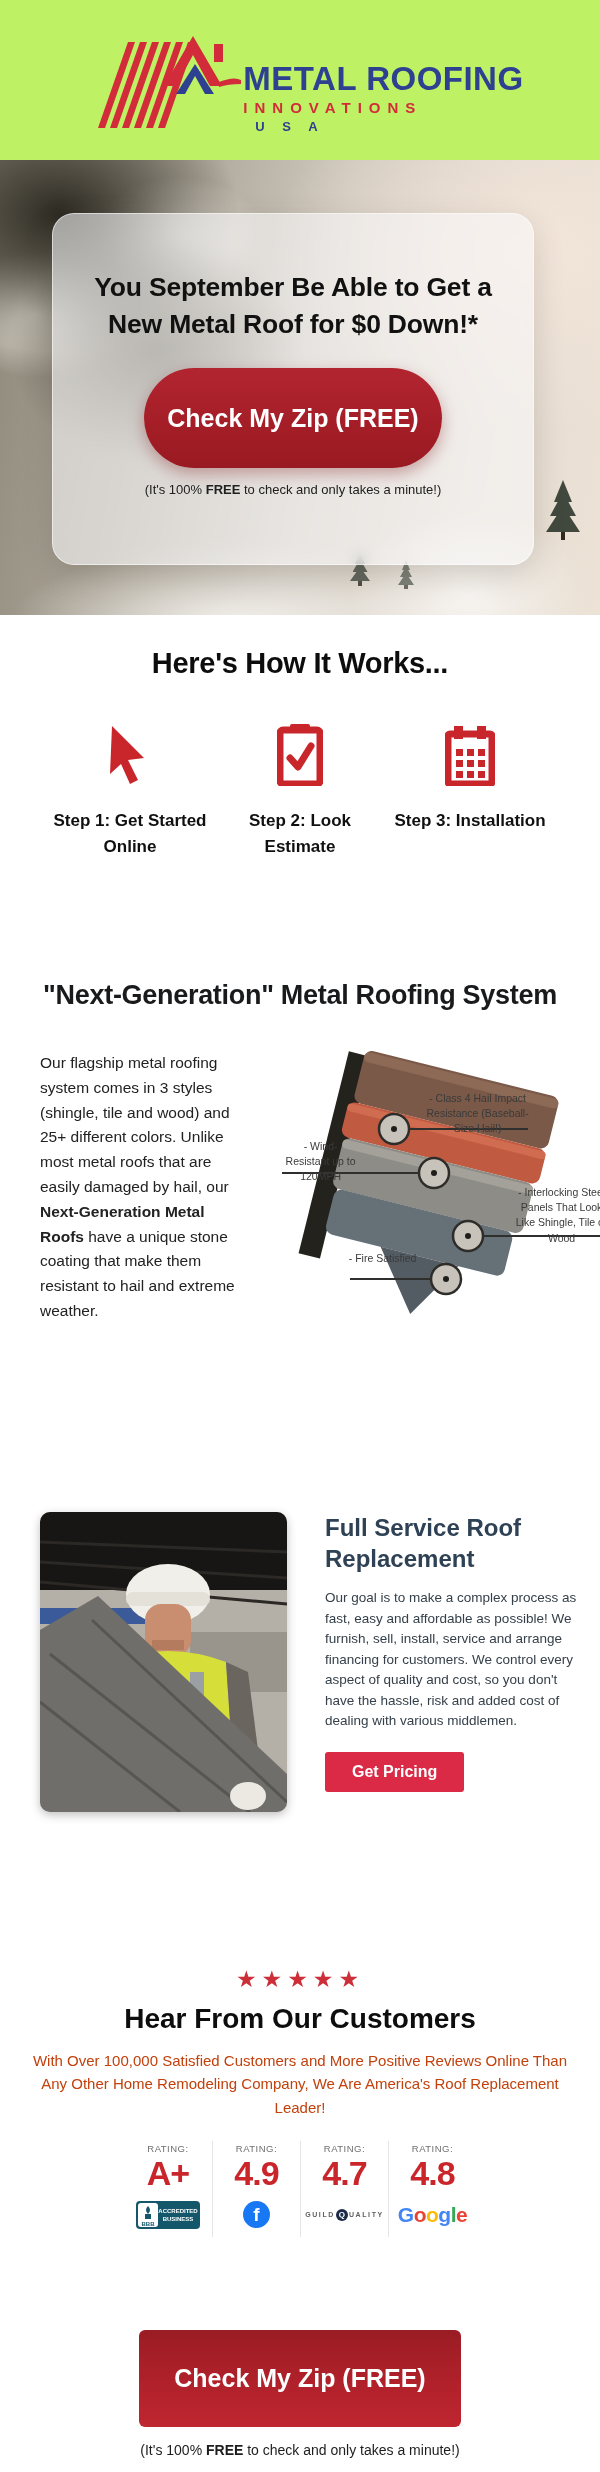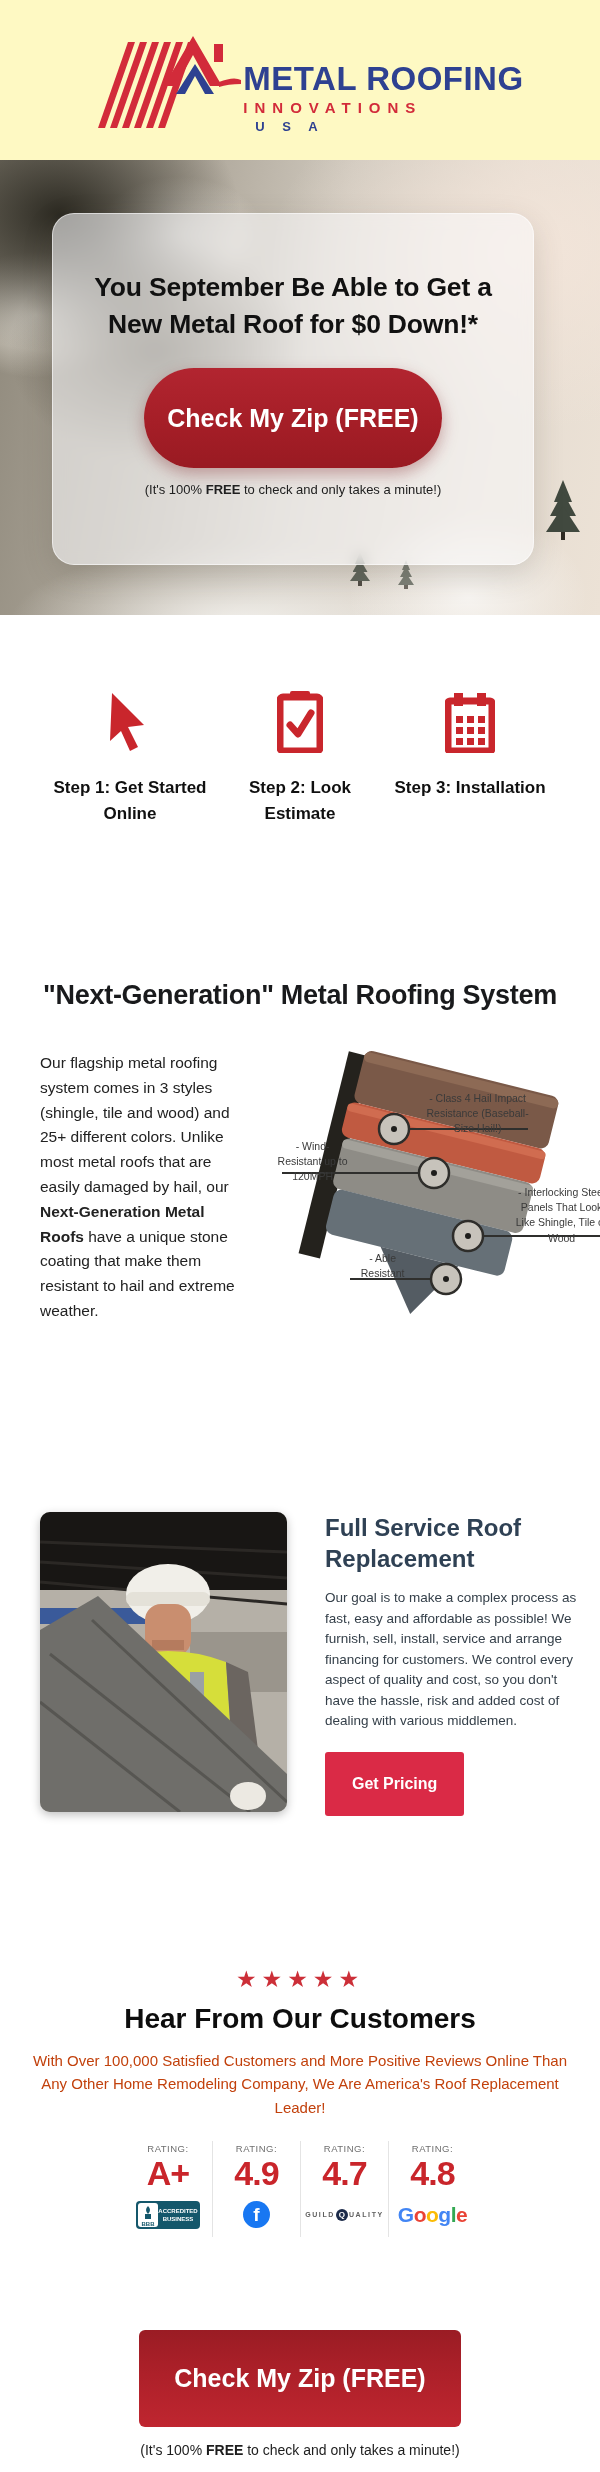--- a/index.html
+++ b/index.html
@@ -3,21 +3,21 @@
 <meta charset="utf-8">
 <style>
   * { box-sizing: border-box; margin: 0; padding: 0; }
   html,body { background:#fff; }
   body {
     width: 600px; margin: 0 auto;
     font-family: "Liberation Sans", sans-serif;
     color: #1f1f1f;
   }
   
-  .header { height:160px; display:flex; align-items:center; justify-content:center; background:#fef9c3; }
+  .header { height:160px; display:flex; align-items:center; justify-content:center; background:#bef264; }
   .logo { display:flex; align-items:flex-start; }
   .logo-graphic { width:165px; height:112px; margin-right:2px; }
   .logo-text { padding-top:38px; }
   .brand-line1 { font-size:33px; font-weight:bold; color:#2e4191; letter-spacing:.5px; line-height:1; }
   .brand-line2 { font-size:15px; font-weight:bold; color:#d22b3a; letter-spacing:7px; margin-top:4px; }
   .brand-line3 { font-size:13px; font-weight:bold; color:#2e4191; letter-spacing:7px; margin-top:3px; margin-left:12px; }
   
   .hero {
     position:relative; height:455px; overflow:hidden;
     background:
@@ -82,21 +82,21 @@
   .video-thumb {
     width:247px; height:300px; margin-left:40px; border-radius:10px; overflow:hidden;
     box-shadow:0 3px 10px rgba(0,0,0,.25); cursor:pointer; flex:none;
   }
   .fullsvc-col { width:262px; margin-left:38px; }
   .fullsvc-title { font-size:24px; font-weight:bold; color:#2f4154; line-height:1.3; }
   .fullsvc-para { margin-top:14px; font-size:13.5px; line-height:1.52; color:#35404a; }
   .pricing-cta {
     margin-top:20px; display:inline-block; border:none; cursor:pointer;
     background:#da2a46; color:#fff; font-weight:bold; font-size:16px;
-    padding:23px 27px; border-radius:3px; font-family:"Liberation Sans",sans-serif;
+    padding:11px 27px; border-radius:3px; font-family:"Liberation Sans",sans-serif;
   }
   
   .customers { height:370px; text-align:center; padding-top:6px; }
   .stars { color:#cc2f38; font-size:23px; letter-spacing:5px; }
   .customers-title { margin-top:10px; font-size:28px; font-weight:bold; color:#0d0d0d; }
   .customers-sub { margin:14px auto 16px; width:540px; font-size:15px; line-height:1.55; color:#c2410c; }
   .ratings { display:flex; justify-content:center; margin-top:22px; }
   .rating-col { width:88px; padding:2px 0 6px; }
   .rating-col + .rating-col { border-left:1px solid #e4e4e4; }
   .rating-label { font-size:9.5px; color:#6f6f6f; letter-spacing:.5px; }
@@ -168,20 +168,21 @@
   <div class="hero-card">
     <div class="hero-headline">You September Be Able to Get a New Metal Roof for $0 Down!*</div>
     <button class="hero-cta">Check My Zip (FREE)</button>
     <div class="hero-note">
       <span>(It's 100% </span><b>FREE</b><span> to check and only takes a minute!)</span>
     </div>
   </div>
 </div>
 
 <div class="how">
+  <div class="how-title">Here's How It Works...</div>
   <div class="steps">
 
     <div class="step">
       <div class="step-icon">
         <svg width="52" height="62" viewBox="0 0 52 62">
           <path d="M8,2 L40,34 L24,36 L34,56 L26,60 L17,40 L6,50 Z" fill="#c9262c"></path>
         </svg>
       </div>
       <div class="step-label">Step 1: Get Started Online</div>
     </div>
@@ -253,23 +254,23 @@
             <circle cx="118" cy="78" r="3" fill="#1e1e1c"></circle>
           <circle cx="158" cy="122" r="15" fill="#c7c3bb" stroke="#2e2d2a" stroke-width="2.5"></circle>
             <circle cx="158" cy="122" r="3" fill="#1e1e1c"></circle>
           <circle cx="192" cy="185" r="15" fill="#c7c3bb" stroke="#2e2d2a" stroke-width="2.5"></circle>
             <circle cx="192" cy="185" r="3" fill="#1e1e1c"></circle>
           <circle cx="170" cy="228" r="15" fill="#c7c3bb" stroke="#2e2d2a" stroke-width="2.5"></circle>
             <circle cx="170" cy="228" r="3" fill="#1e1e1c"></circle>
         </g>
       </svg>
       <div class="callout" style="left:142px; top:40px; width:120px;">- Class 4 Hail Impact Resistance (Baseball-Size Hail!)</div>
-      <div class="callout" style="left:0px; top:88px; width:74px;">- Wind-Resistant up to 120MPH</div>
+      <div class="callout" style="left:8px; top:88px; width:74px;">- Wind-Resistant up to 120MPH</div>
       <div class="callout" style="left:238px; top:134px; width:96px;">- Interlocking Steel Panels That Look Like Shingle, Tile or Wood</div>
-      <div class="callout" style="left:72px; top:200px; width:70px;">- Able Resistant</div>
+      <div class="callout" style="left:72px; top:200px; width:70px;">- Fire Satisfied</div>
     </div>
   </div>
 </div>
 
 <div class="fullsvc">
   <div class="fullsvc-row">
     <div class="video-thumb">
       <svg width="247" height="300" viewBox="0 0 247 300">
         <rect width="247" height="300" fill="#b5b0a7"></rect>
         <rect width="247" height="78" fill="#181614"></rect>

